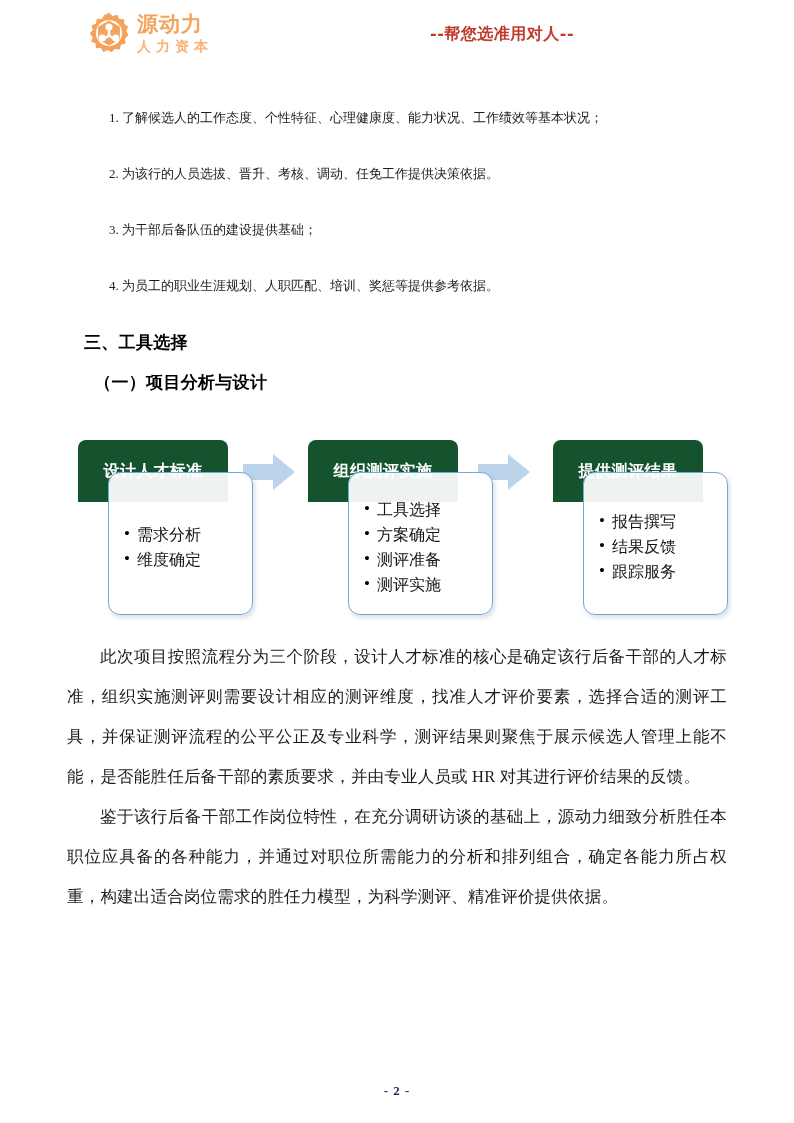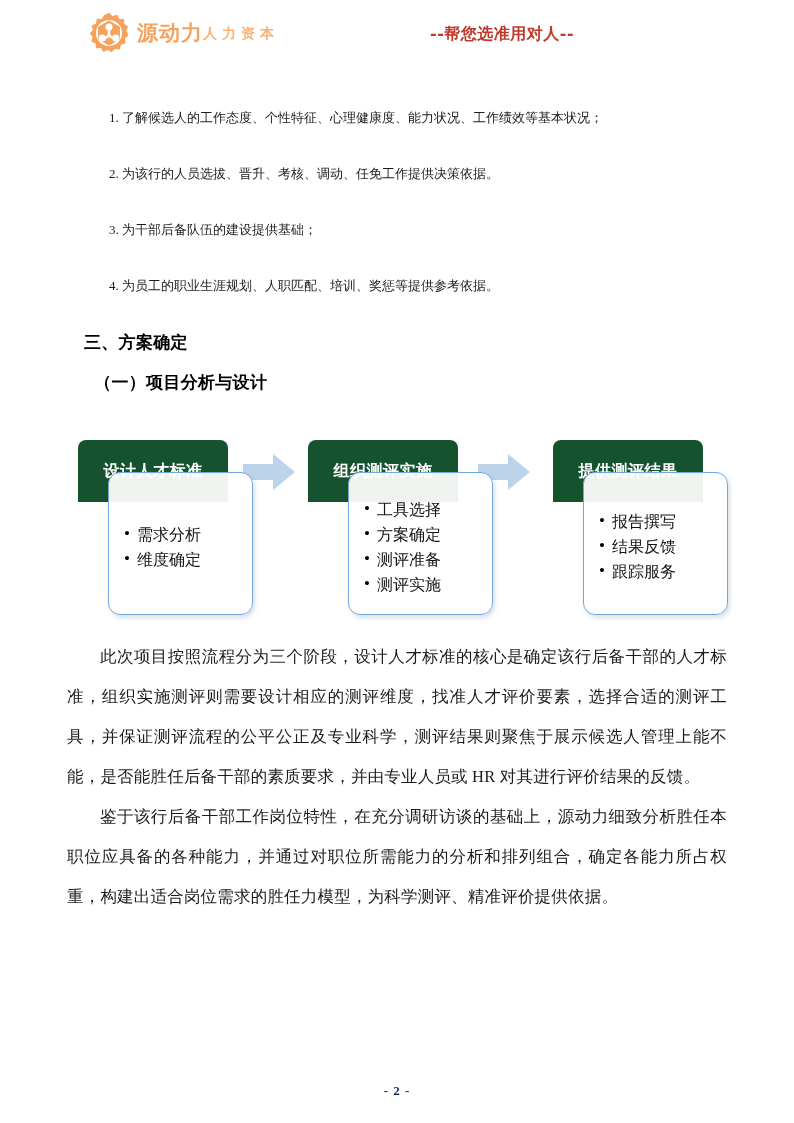--- a/index.html
+++ b/index.html
@@ -43,21 +43,21 @@
     gap: 7px;
   }
   .logo-mark {
     width: 42px;
     height: 42px;
     flex: 0 0 auto;
     display: block;
   }
   .logo-text {
     display: flex;
-    flex-direction: row;
+    flex-direction: column;
     line-height: 1;
   }
   .logo-main {
     font-family: "DejaVu Sans", sans-serif;
     font-size: 21px;
     font-weight: 700;
     color: #f5a25d;
     letter-spacing: 1px;
     line-height: 1.05;
   }
@@ -270,21 +270,21 @@
     <div class="tagline">--帮您选准用对人--</div>
   </div>
 
   <div class="content">
 
     <p class="list-item">1. 了解候选人的工作态度、个性特征、心理健康度、能力状况、工作绩效等基本状况；</p>
     <p class="list-item">2. 为该行的人员选拔、晋升、考核、调动、任免工作提供决策依据。</p>
     <p class="list-item">3. 为干部后备队伍的建设提供基础；</p>
     <p class="list-item">4. 为员工的职业生涯规划、人职匹配、培训、奖惩等提供参考依据。</p>
 
-    <h3 class="heading1">三、方案确定</h3>
+    <h3 class="heading1">三、工具选择</h3>
     <h4 class="heading2">（一）项目分析与设计</h4>
 
     <div style="height:235px;"></div>
 
     <p class="body-text indent">此次项目按照流程分为三个阶段，设计人才标准的核心是确定该行后备干部的人才标准，组织实施测评则需要设计相应的测评维度，找准人才评价要素，选择合适的测评工具，并保证测评流程的公平公正及专业科学，测评结果则聚焦于展示候选人管理上能不能，是否能胜任后备干部的素质要求，并由专业人员或 HR 对其进行评价结果的反馈。</p>
 
 
     <p class="body-text indent">鉴于该行后备干部工作岗位特性，在充分调研访谈的基础上，源动力细致分析胜任本职位应具备的各种能力，并通过对职位所需能力的分析和排列组合，确定各能力所占权重，构建出适合岗位需求的胜任力模型，为科学测评、精准评价提供依据。</p>
   </div>
 

